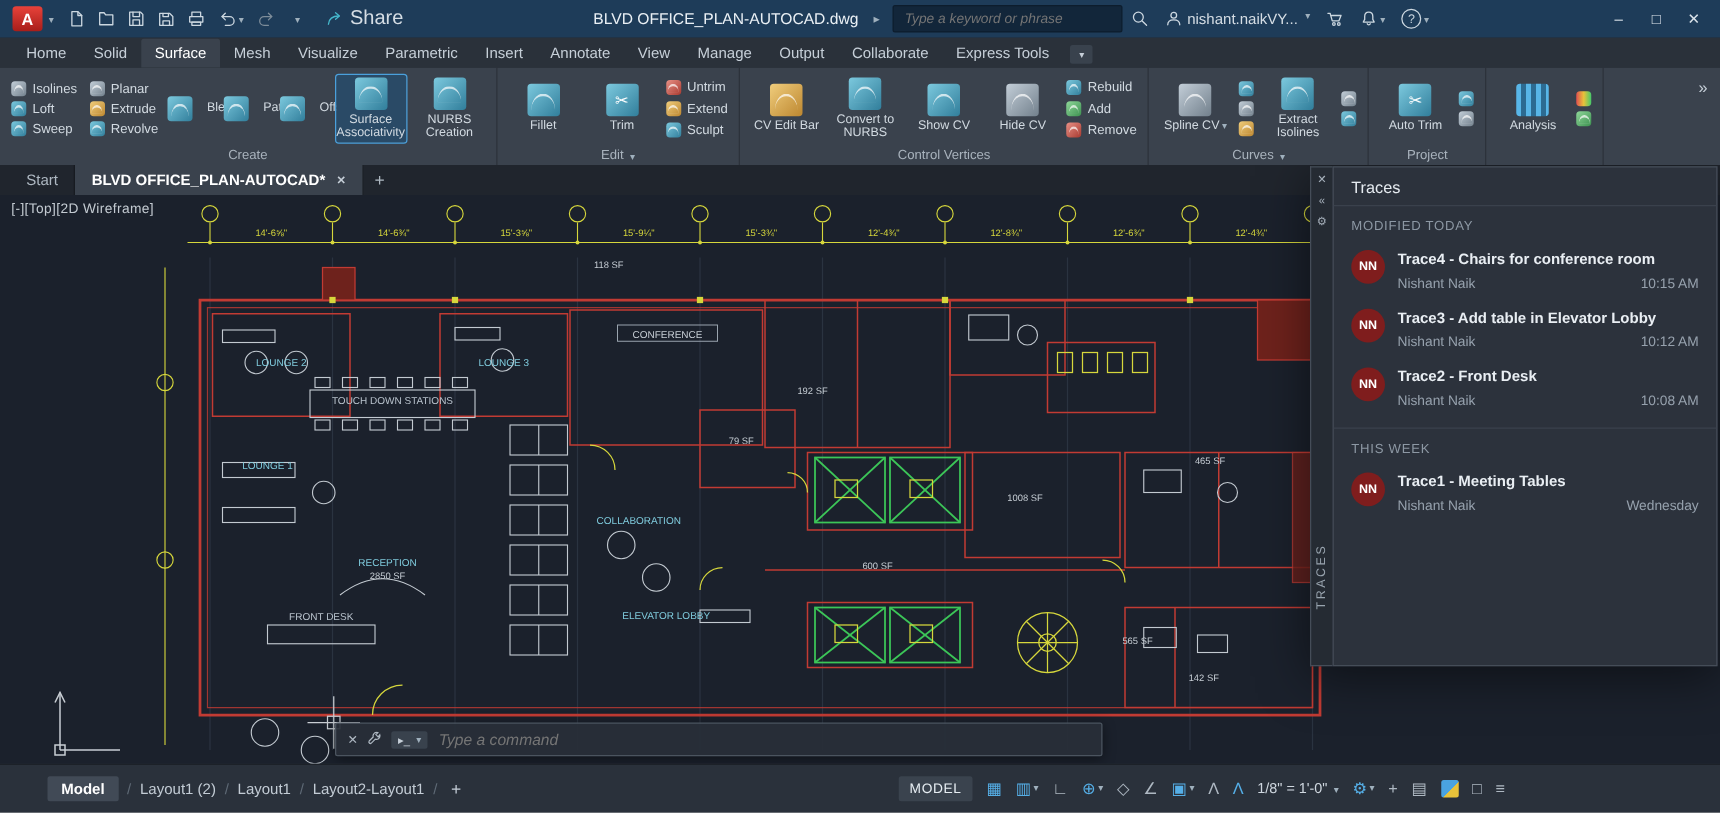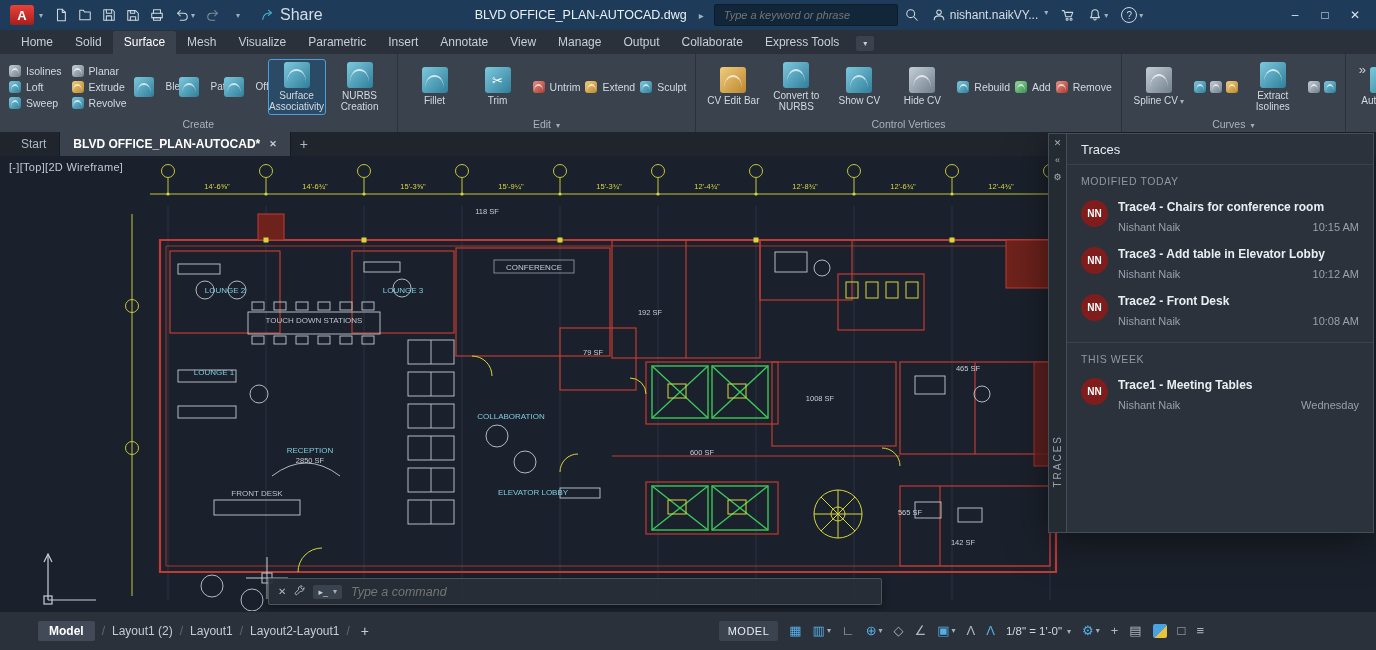--- a/index.html
+++ b/index.html
@@ -39,21 +39,21 @@
   
   .ribbon{position:absolute;top:54px;left:0;right:0;height:78px;background:#3a424d;display:flex;color:#d2dae1;z-index:44}
   .rpanel{display:flex;flex-direction:column;border-right:1px solid #2c323b;flex:none}
   .rbody{flex:1;display:flex;align-items:center;gap:7px;padding:4px 9px 0}
   .rlabel{height:15px;font-size:10.5px;color:#a9b3bd;display:flex;align-items:flex-end;justify-content:center;gap:3px;padding-bottom:2px}
   .sgrid{display:grid;grid-template-columns:auto auto;column-gap:10px;row-gap:4px}
   .rb-sm{display:flex;align-items:center;gap:5px;background:none;border:0;color:#d2dae1;font-size:10.5px;cursor:pointer;padding:0;white-space:nowrap}
   .rb-med{display:flex;flex-direction:row;align-items:center;gap:12px;width:38px;background:none;border:0;color:#d2dae1;font-size:10px;cursor:pointer;padding:0}
   .rb-lg{display:flex;flex-direction:column;align-items:center;gap:2px;width:56px;background:none;border:0;color:#d2dae1;font-size:10px;line-height:11px;text-align:center;cursor:pointer;padding:2px 1px}
   .rb-lg.tool-on{background:#2a4a66;outline:1px solid #4aa0dc;border-radius:2px}
-  .scol{display:flex;justify-content:center;gap:5px;align-items:flex-start}
+  .scol{display:flex;flex-direction:column;justify-content:center;gap:5px;align-items:flex-start}
   .scol.icons{gap:4px}
   .chip{display:inline-block;border-radius:3px;background:linear-gradient(135deg,#7cc9de,#317e9b);position:relative;flex:none}
   .chip::after{content:"";position:absolute;left:15%;right:15%;top:30%;height:42%;border-top:2px solid rgba(255,255,255,.7);border-radius:50% 50% 0 0/100% 100% 0 0}
   .chip.s12{width:12px;height:12px}
   .chip.s20{width:20px;height:20px}
   .chip.s26{width:26px;height:26px}
   .chip.gray{background:linear-gradient(135deg,#c3ced8,#72808c)}
   .chip.gold{background:linear-gradient(135deg,#f0cd7c,#bd8730)}
   .chip.red{background:linear-gradient(135deg,#e89086,#a83a30)}
   .chip.green{background:linear-gradient(135deg,#8fd89a,#3d9150)}
@@ -414,20 +414,37 @@
           <button class="rb-sm">
               <span class="chip s12 gray"></span>
             </button>
         </div>
       </div>
       <div class="rlabel">
           <span>Project</span>
         </div>
     </section>
 
+    <section class="rpanel">
+      <div class="rbody">
+        <button class="rb-lg">
+            <span class="chip s26 zebra"></span>
+            <span>Analysis</span>
+          </button>
+        <div class="scol icons">
+          <button class="rb-sm">
+              <span class="chip s12 curv"></span>
+            </button>
+          <button class="rb-sm">
+              <span class="chip s12 green"></span>
+            </button>
+        </div>
+      </div>
+      <div class="rlabel"></div>
+    </section>
 
     <span class="rcollapse">»</span>
   </div>
 
   <div class="filetabs">
     <div class="ftab">
         <span>Start</span>
       </div>
     <div class="ftab active">
       <span>BLVD OFFICE_PLAN-AUTOCAD*</span>

